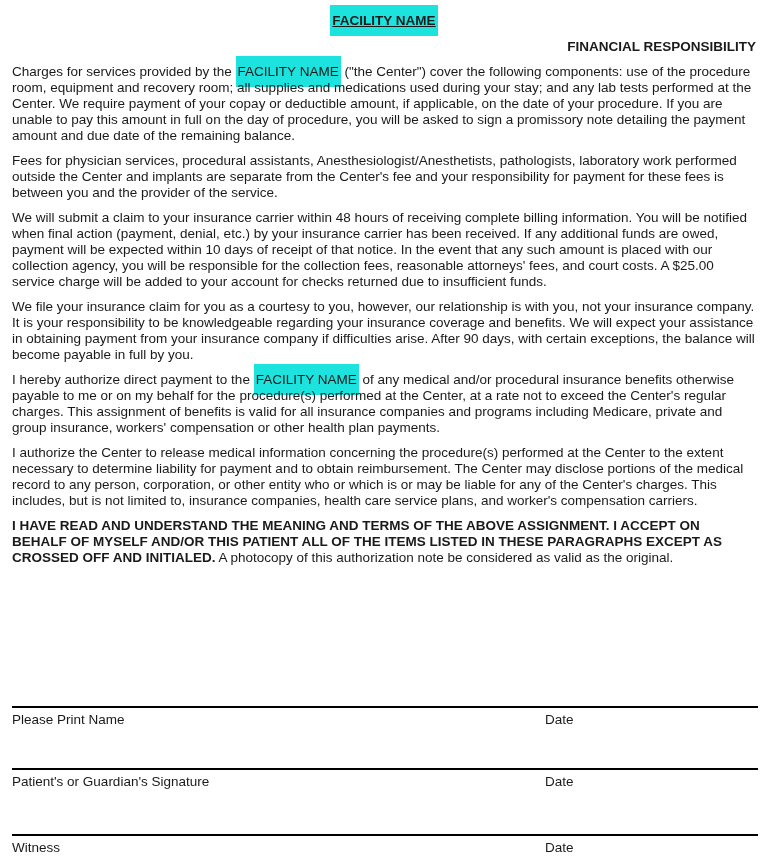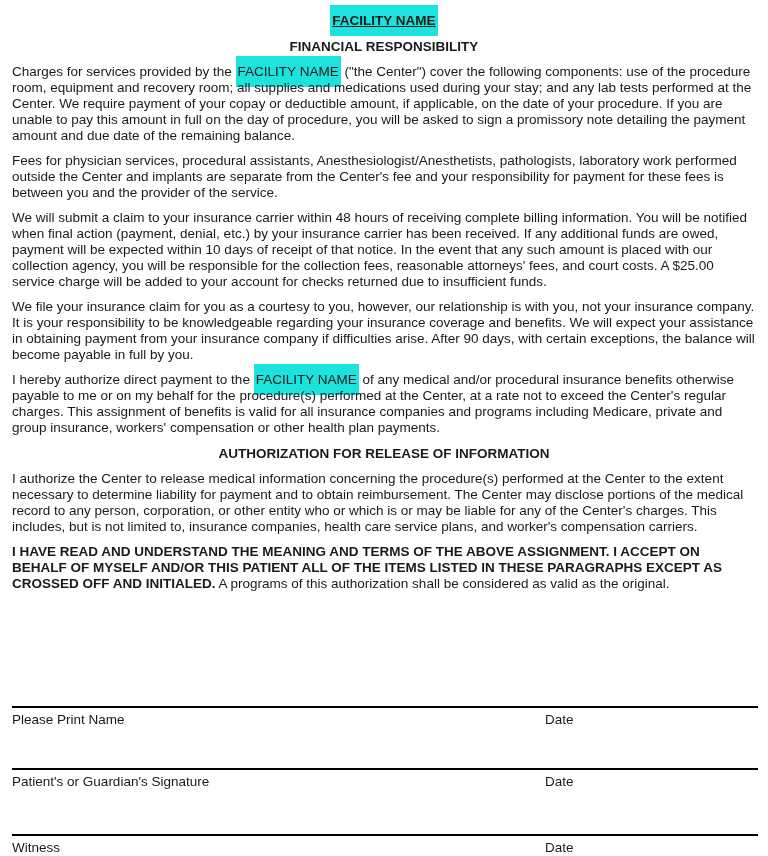--- a/index.html
+++ b/index.html
@@ -21,21 +21,21 @@
   .center { text-align: center; }
   .facility-top {
     font-weight: bold;
     text-decoration: underline;
   }
   .hl {
     background: var(--highlight, #1ce3de);
     padding: 8px 2px;
   }
   .doc-title { margin-top: 10px; font-weight: bold; }
-  .section-heading { margin-top: 10px; font-weight: bold; text-align: center; }
+  .section-heading { margin-top: 10px; font-weight: bold; text-align: right; }
   p.body-para { margin-top: 9px; }
   .underlined { }
   .ack-bold { font-weight: bold; }
 
   .sig-section {
     position: absolute;
     top: 706px;
     left: 12px;
     right: 10px;
     height: 134px;
@@ -68,25 +68,24 @@
 
   <p class="body-para">Fees for physician services, procedural assistants, Anesthesiologist/Anesthetists, pathologists, laboratory work performed outside the Center and implants are separate from the Center's fee and your responsibility for payment for these fees is between you and the provider of the service.</p>
 
   <p class="body-para"><span>We will submit a claim to your insurance carrier within 48 hours of receiving complete billing information. You will be notified when final action (payment, denial, etc.) by your insurance carrier has been received. If any additional funds are owed, </span><span class="underlined">payment will be expected within 10 days of receipt of that notice</span><span>. In the event that any such amount is placed with our collection agency, you will be responsible for the collection fees, reasonable attorneys' fees, and court costs. A $25.00 service charge will be added to your account for checks returned due to insufficient funds.</span></p>
 
   <p class="body-para">We file your insurance claim for you as a courtesy to you, however, our relationship is with you, not your insurance company. It is your responsibility to be knowledgeable regarding your insurance coverage and benefits. We will expect your assistance in obtaining payment from your insurance company if difficulties arise. After 90 days, with certain exceptions, the balance will become payable in full by you.</p>
 
 
   <p class="body-para"><span>I hereby authorize direct payment to the </span><span class="hl">FACILITY NAME</span><span> of any medical and/or procedural insurance benefits otherwise payable to me or on my behalf for the procedure(s) performed at the Center, at a rate not to exceed the Center's regular charges. This assignment of benefits is valid for all insurance companies and programs including Medicare, private and group insurance, workers' compensation or other health plan payments.</span></p>
 
-  <div class="section-heading">AUTHORIZATION FOR RELEASE OF INFORMATION</div>
 
   <p class="body-para">I authorize the Center to release medical information concerning the procedure(s) performed at the Center to the extent necessary to determine liability for payment and to obtain reimbursement. The Center may disclose portions of the medical record to any person, corporation, or other entity who or which is or may be liable for any of the Center's charges. This includes, but is not limited to, insurance companies, health care service plans, and worker's compensation carriers.</p>
 
-  <p class="body-para"><span class="ack-bold">I HAVE READ AND UNDERSTAND THE MEANING AND TERMS OF THE ABOVE ASSIGNMENT. I ACCEPT ON BEHALF OF MYSELF AND/OR THIS PATIENT ALL OF THE ITEMS LISTED IN THESE PARAGRAPHS EXCEPT AS CROSSED OFF AND INITIALED.</span><span> A programs of this authorization shall be considered as valid as the original.</span></p>
+  <p class="body-para"><span class="ack-bold">I HAVE READ AND UNDERSTAND THE MEANING AND TERMS OF THE ABOVE ASSIGNMENT. I ACCEPT ON BEHALF OF MYSELF AND/OR THIS PATIENT ALL OF THE ITEMS LISTED IN THESE PARAGRAPHS EXCEPT AS CROSSED OFF AND INITIALED.</span><span> A photocopy of this authorization note be considered as valid as the original.</span></p>
 
   <div class="sig-section">
 
     <div class="sig-row sig-row-0">
       <div class="sig-line"></div>
       <div class="sig-labels">
         <span>Please Print Name</span>
         <span class="date-label">Date</span>
       </div>
     </div>

